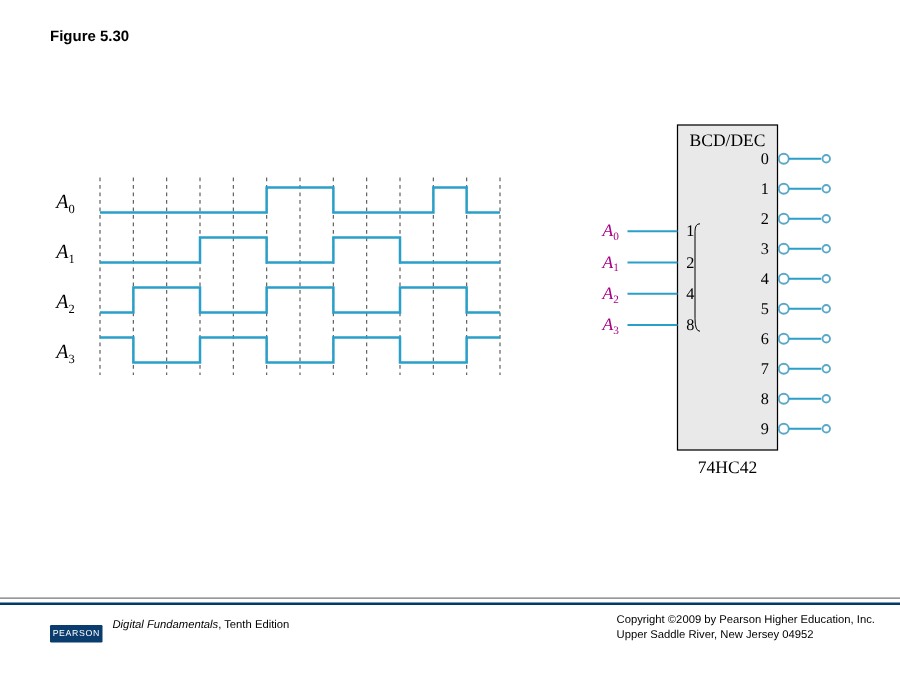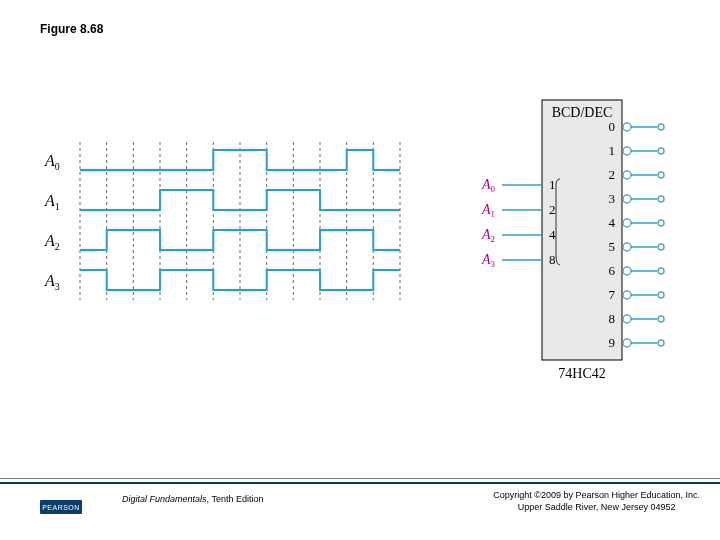--- a/index.html
+++ b/index.html
@@ -57,30 +57,29 @@
     bottom: 10px;
     height: 42px;
     font-family: Arial, Helvetica, sans-serif;
     font-size: 9px;
   }
   .footer .left {
     position: absolute;
     left: 90px;
     top: 6px;
     line-height: 1.3;
-    margin-left: 32px;
   }
   .footer .left .line1 .book {
     font-style: italic;
   }
   .footer .right {
     position: absolute;
     right: 20px;
     top: 2px;
-    text-align: center;
+    text-align: left;
     line-height: 1.3;
   }
   .pearson-logo {
     position: absolute;
     left: 40px;
     bottom: 26px;
     width: 42px;
     height: 14px;
     background: #0b3c6e;
     color: #fff;
@@ -102,21 +101,21 @@
   .part-num { font-size: 14px; fill: #000; }
   .wave { stroke: #2a9fc9; stroke-width: 2; fill: none; }
   .guide { stroke: #666; stroke-width: 1; stroke-dasharray: 3 3; }
   .lead { stroke: #2a9fc9; stroke-width: 1.5; fill: none; }
   .box { fill: #e9e9ea; stroke: #000; stroke-width: 1; }
   .bubble { fill: #fff; stroke: #5aa8c8; stroke-width: 1.5; }
 </style>
 </head>
 <body>
 
-<div class="figure-title">Figure 8.68</div>
+<div class="figure-title">Figure 5.30</div>
 
 <div class="timing-area">
 <svg viewBox="0 0 370 190" width="370" height="190">
 
   <g>
     <line class="guide" x1="40" y1="12" x2="40" y2="170"></line>
     <line class="guide" x1="66.7" y1="12" x2="66.7" y2="170"></line>
     <line class="guide" x1="93.3" y1="12" x2="93.3" y2="170"></line>
     <line class="guide" x1="120" y1="12" x2="120" y2="170"></line>
     <line class="guide" x1="146.7" y1="12" x2="146.7" y2="170"></line>

